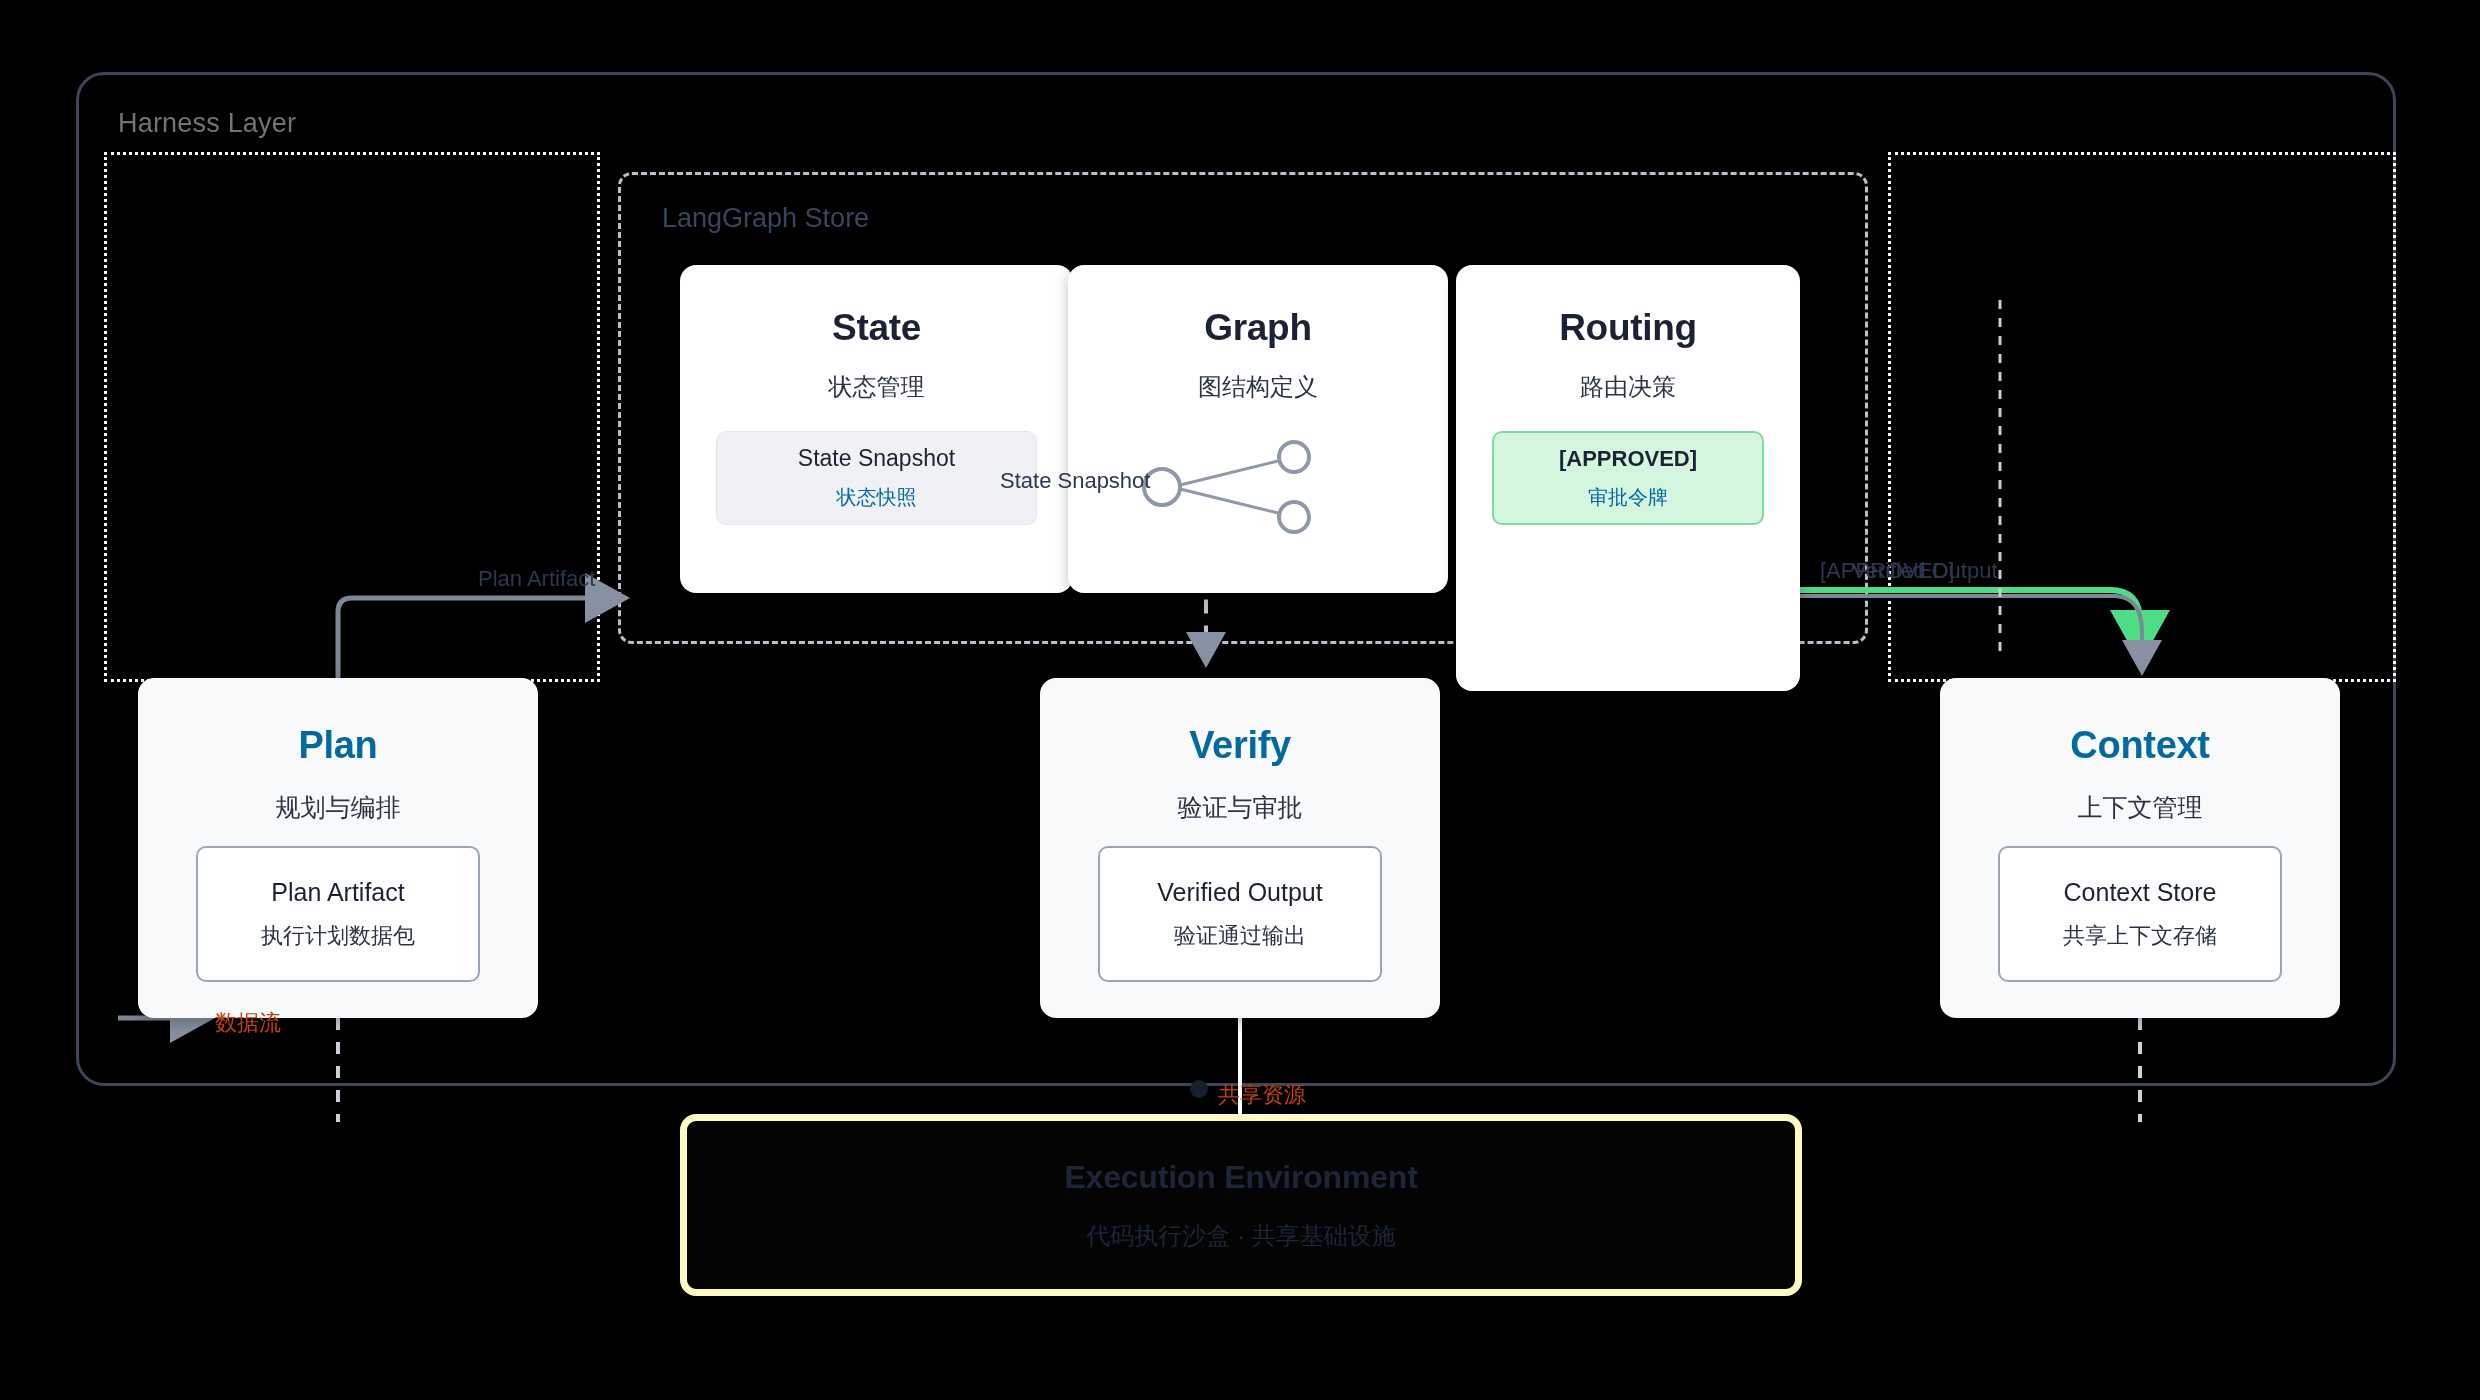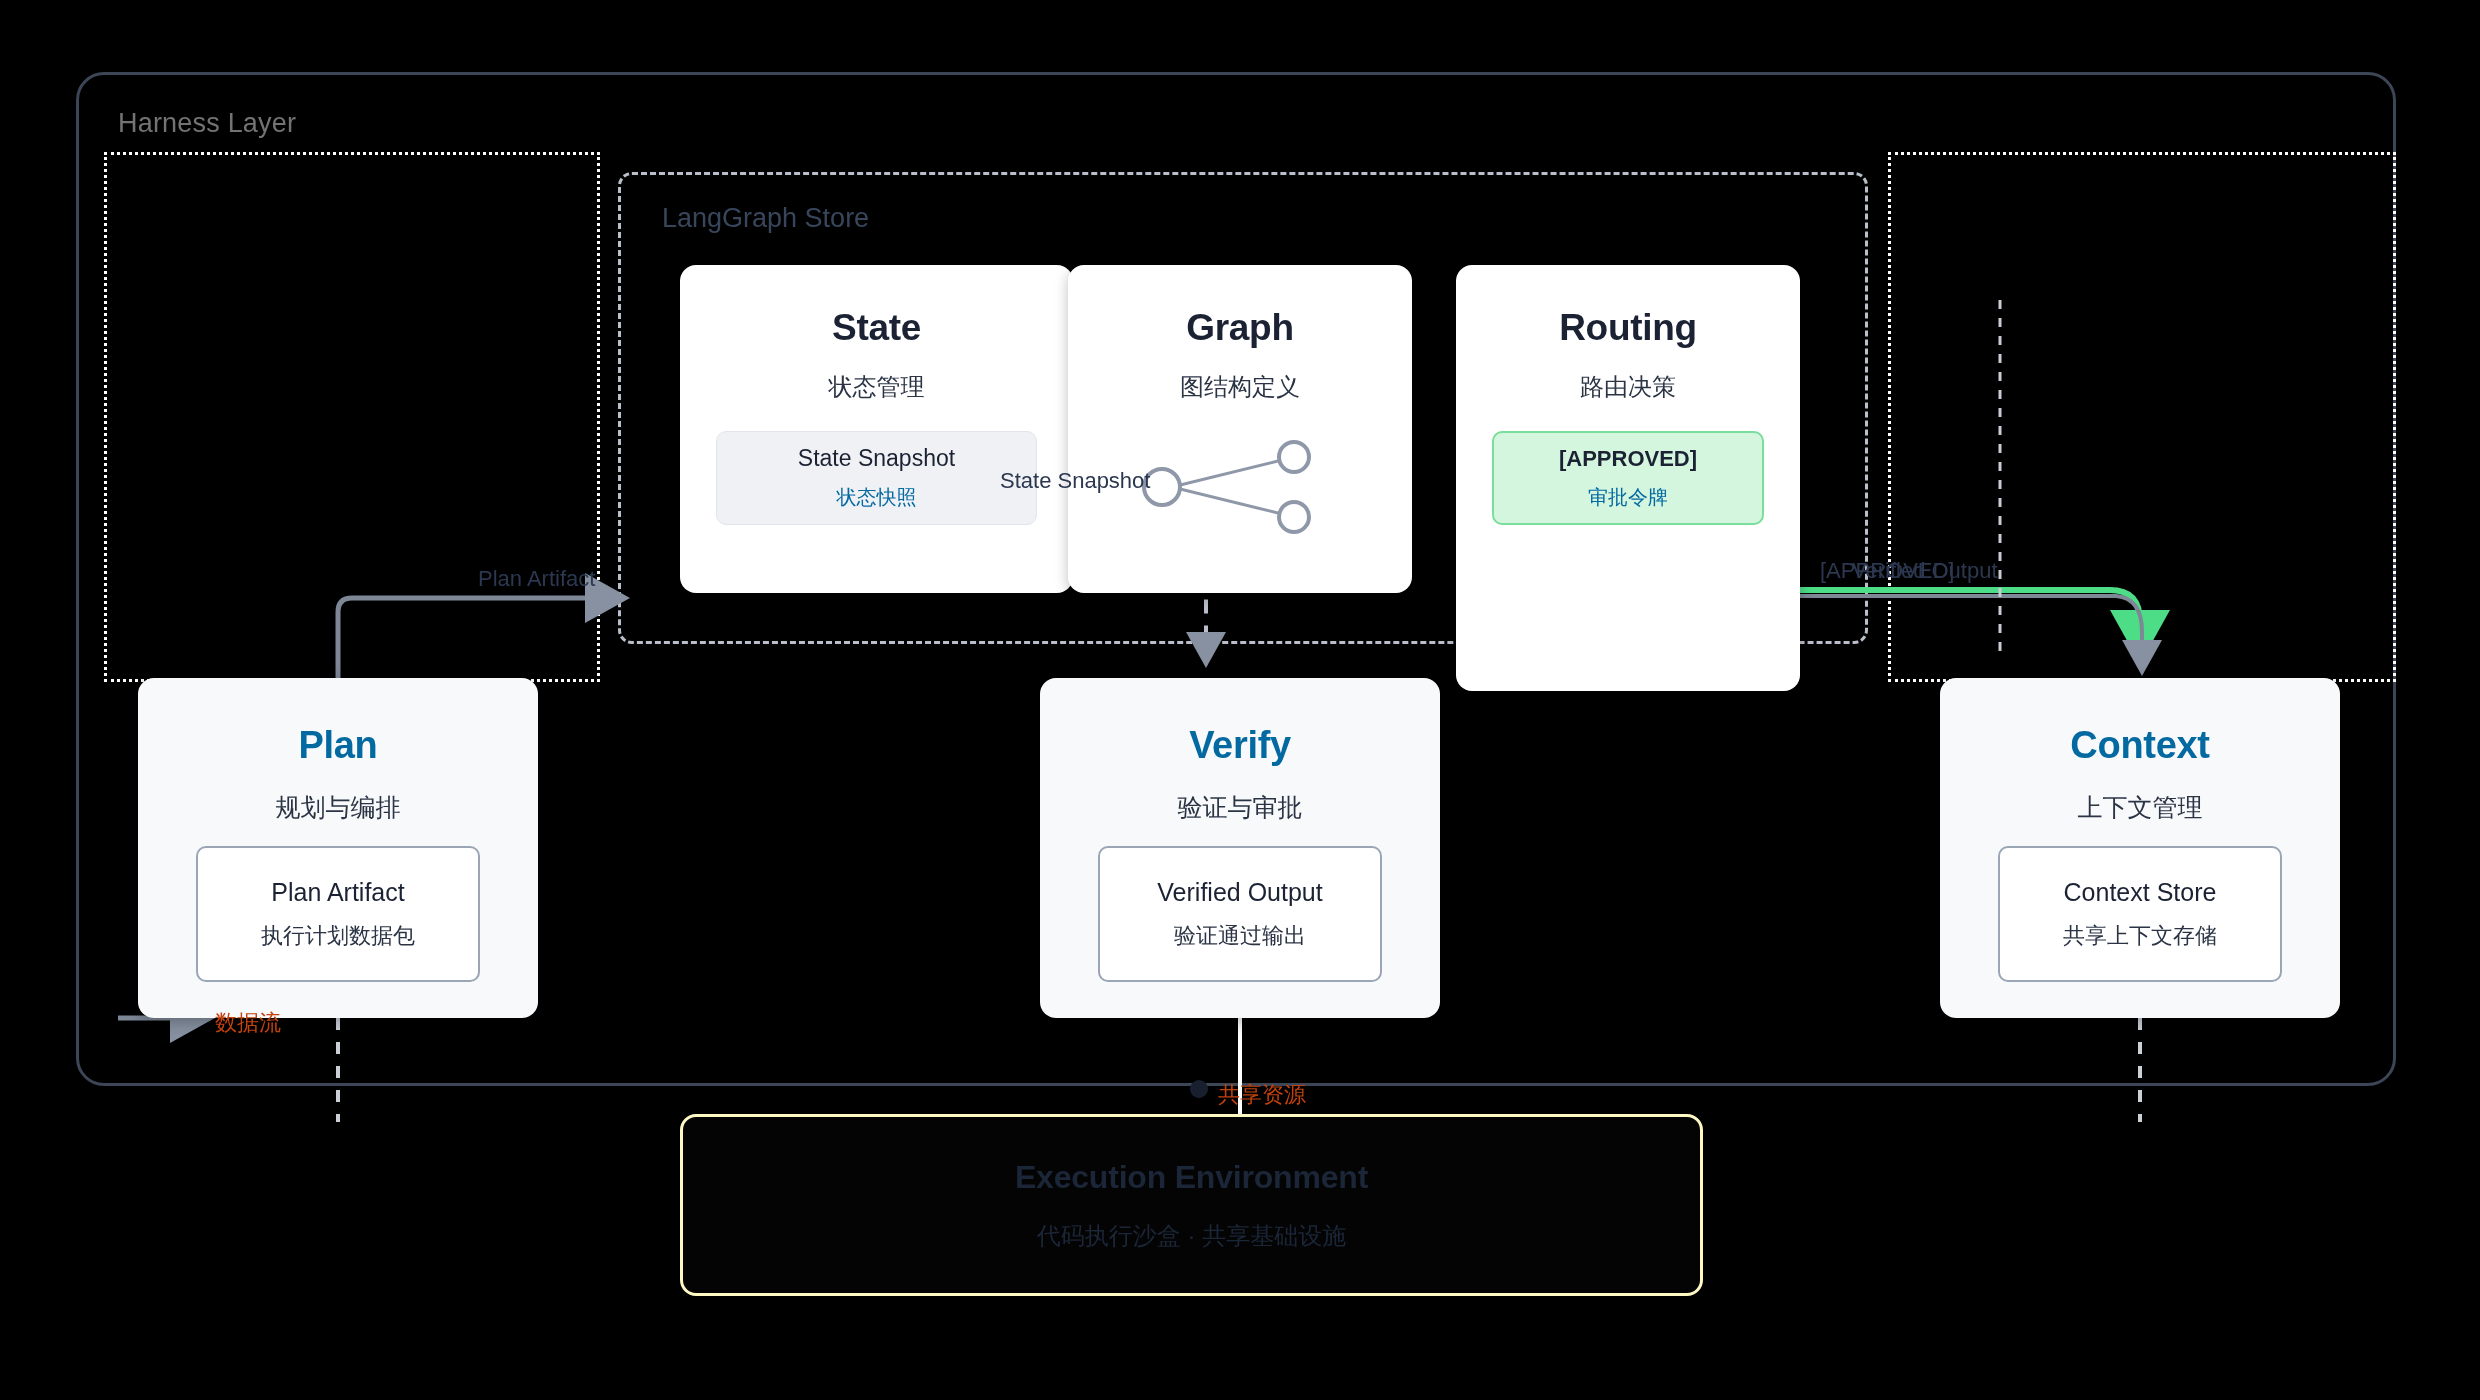--- a/index.html
+++ b/index.html
@@ -93,21 +93,21 @@
     margin-top: 42px;
     letter-spacing: -0.3px;
   }
   .lg-card .c-sub {
     text-align: center;
     font-size: 24px;
     color: #2b3445;
     margin-top: 22px;
   }
   #card-state   { left: 680px;  top: 265px; width: 393px; height: 328px; }
-  #card-graph   { left: 1068px; top: 265px; width: 344px; height: 328px; }
+  #card-graph   { left: 1068px; top: 265px; width: 380px; height: 328px; }
   #card-routing { left: 1456px; top: 265px; width: 344px; height: 426px; }
 
   .badge {
     position: absolute;
     left: 36px;
     right: 36px;
     top: 166px;
     height: 94px;
     border-radius: 10px;
     display: flex;
@@ -190,22 +190,22 @@
     margin-top: 14px;
   }
   #card-plan    { left: 138px;  top: 678px; width: 400px; height: 340px; }
   #card-verify  { left: 1040px; top: 678px; width: 400px; height: 340px; }
   #card-context { left: 1940px; top: 678px; width: 400px; height: 340px; }
 
   
   .exec-box {
     position: absolute;
     left: 680px; top: 1114px;
-    width: 1023px; height: 182px;
-    border: 3px solid #fef9c3;
+    width: 1122px; height: 182px;
+    border: 7px solid #fef9c3;
     border-radius: 16px;
     box-sizing: border-box;
     background: rgba(255,255,255,0.015);
     z-index: 6;
     display: flex;
     flex-direction: column;
     align-items: center;
     justify-content: center;
   }
   .exec-title {

